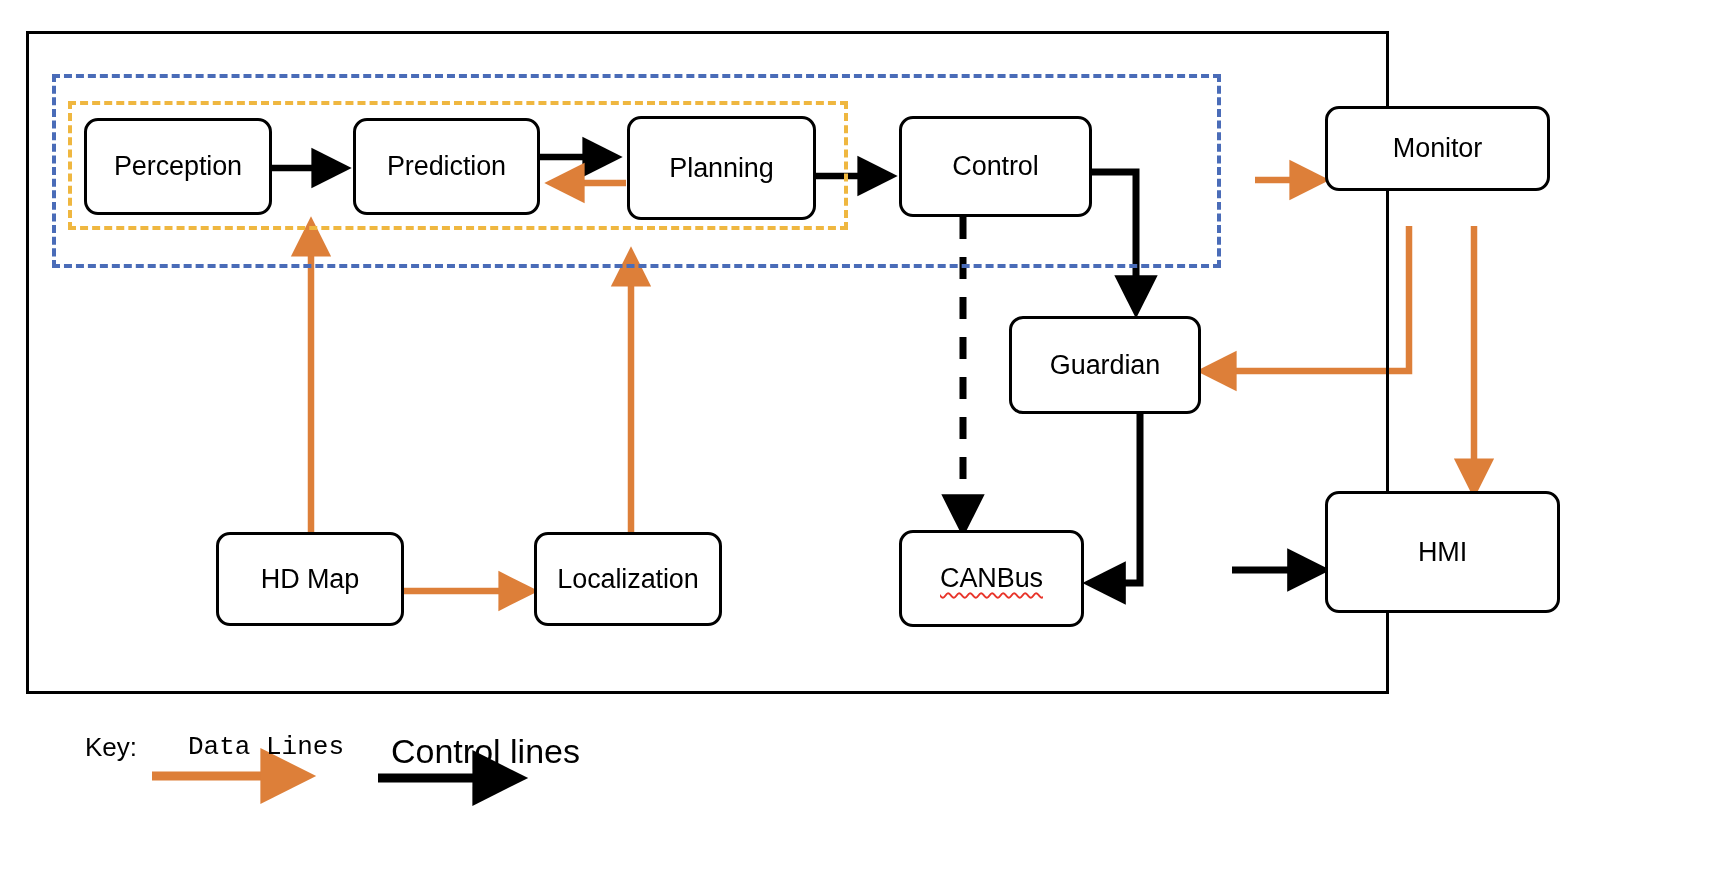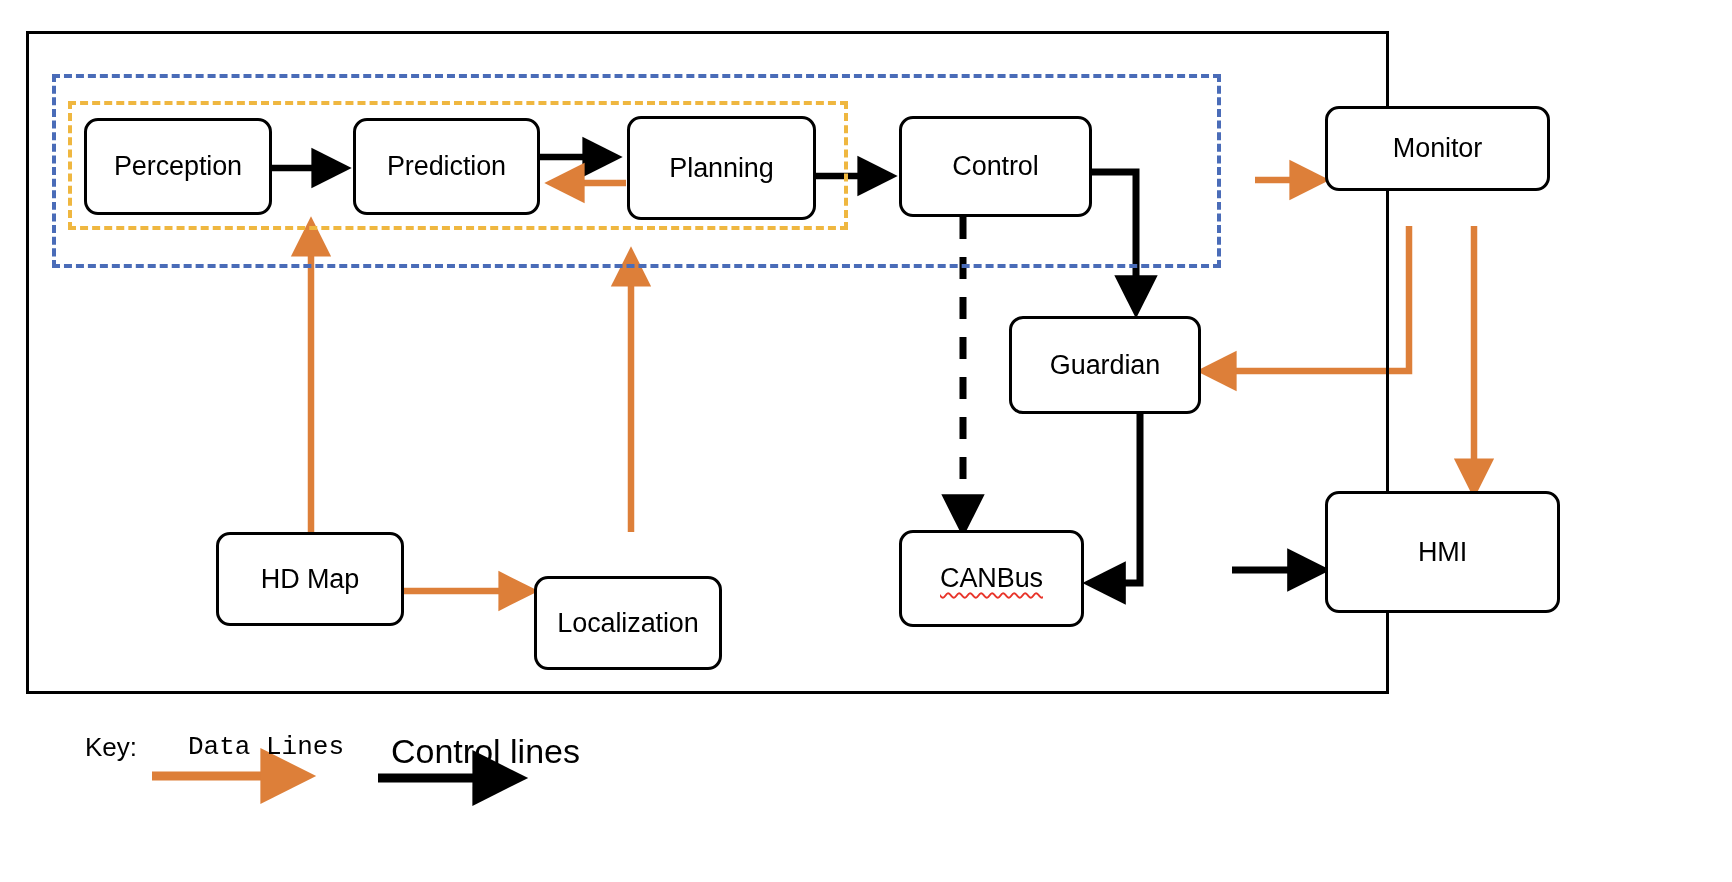--- a/index.html
+++ b/index.html
@@ -202,21 +202,21 @@
   </div>
 
   <div class="node spellcheck" id="node-canbus" style="left:899px;top:530px;width:185px;height:97px;">
     <span class="label">CANBus</span>
   </div>
 
   <div class="node" id="node-hd-map" style="left:216px;top:532px;width:188px;height:94px;">
     <span class="label">HD Map</span>
   </div>
 
-  <div class="node" id="node-localization" style="left:534px;top:532px;width:188px;height:94px;margin-top:44px;">
+  <div class="node" id="node-localization" style="left:534px;top:532px;width:188px;height:94px;">
     <span class="label">Localization</span>
   </div>
 
   <div id="key">
     <span id="key-label">Key:</span>
     <span id="key-data-label">Data Lines</span>
     <span id="key-control-label">Control lines</span>
   </div>
 
 </div>

